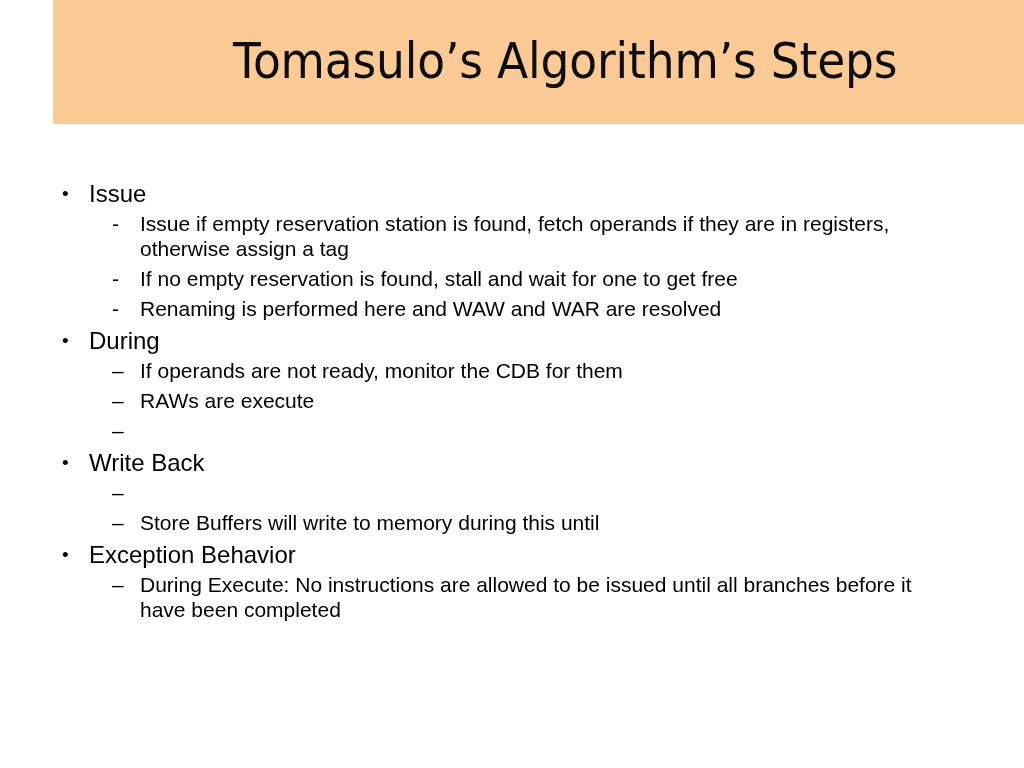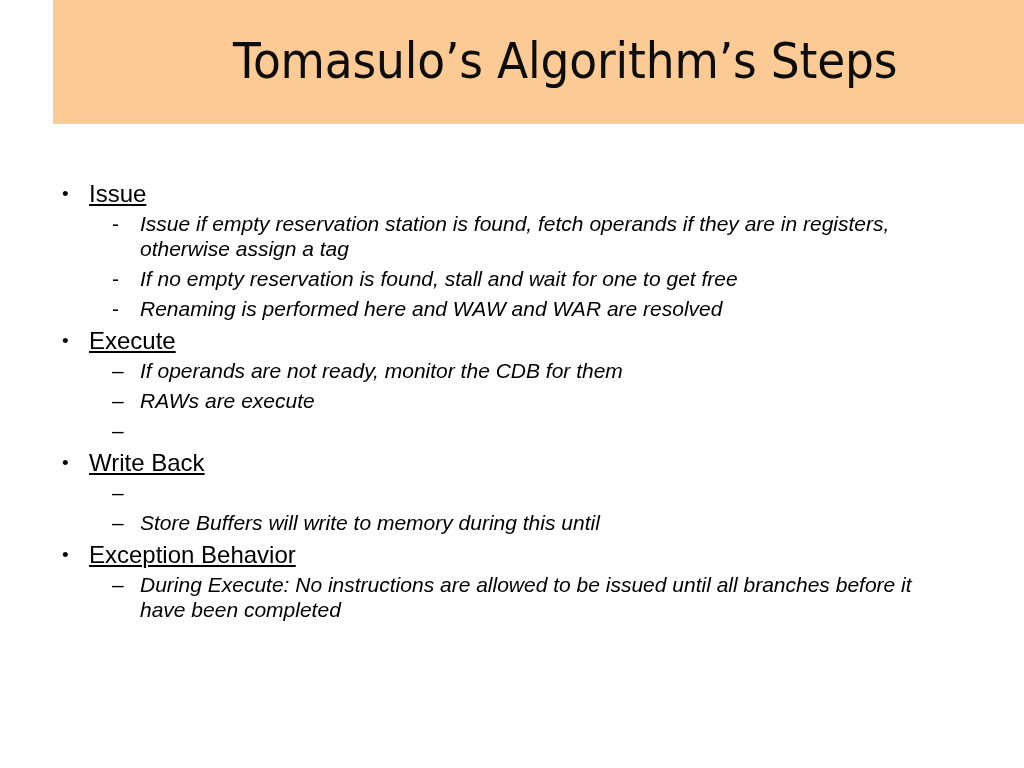--- a/index.html
+++ b/index.html
@@ -72,21 +72,20 @@
     width: 34px;
     flex: 0 0 34px;
     text-align: left;
     padding-left: 7px;
     box-sizing: border-box;
     font-size: 19px;
     line-height: 30px;
   }
   .lvl1 .text {
     flex: 1 1 auto;
-    text-decoration: underline;
   }
 
   
   .lvl2 {
     display: flex;
     align-items: flex-start;
     font-size: 21px;
     line-height: 25px;
     margin: 0 0 5px 0;
     color: #000;
@@ -95,21 +94,20 @@
     width: 85px;
     flex: 0 0 85px;
     box-sizing: border-box;
     padding-left: 57px;
     font-size: 21px;
     line-height: 25px;
   }
   .lvl2 .text {
     flex: 1 1 auto;
     max-width: 790px;
-    font-style: italic;
   }
 
   .group + .group {
     margin-top: 5px;
   }
 </style>
 </head>
 <body>
 
 <div class="title-banner">
@@ -133,21 +131,21 @@
     </div>
     <div class="lvl2">
       <span class="marker">-</span>
       <span class="text">Renaming is performed here and WAW and WAR are resolved</span>
     </div>
   </div>
 
   <div class="group">
     <div class="lvl1">
       <span class="marker">•</span>
-      <span class="text">Execute</span>
+      <span class="text">During</span>
     </div>
     <div class="lvl2">
       <span class="marker">–</span>
       <span class="text">If operands are not ready, monitor the CDB for them</span>
     </div>
     <div class="lvl2">
       <span class="marker">–</span>
       <span class="text">RAWs are execute</span>
     </div>
     <div class="lvl2">

